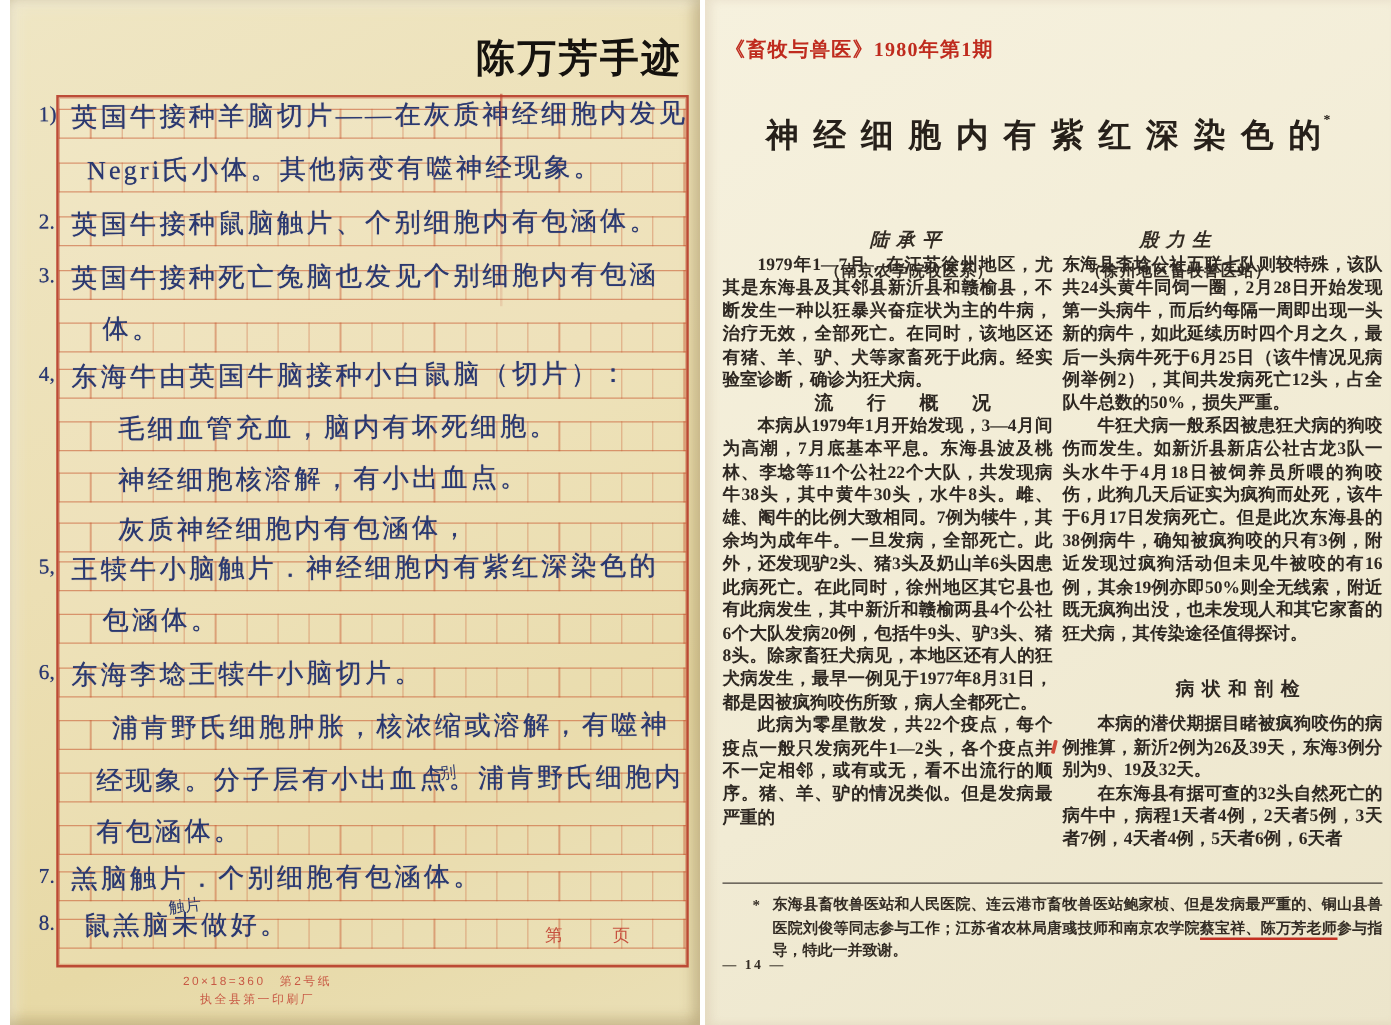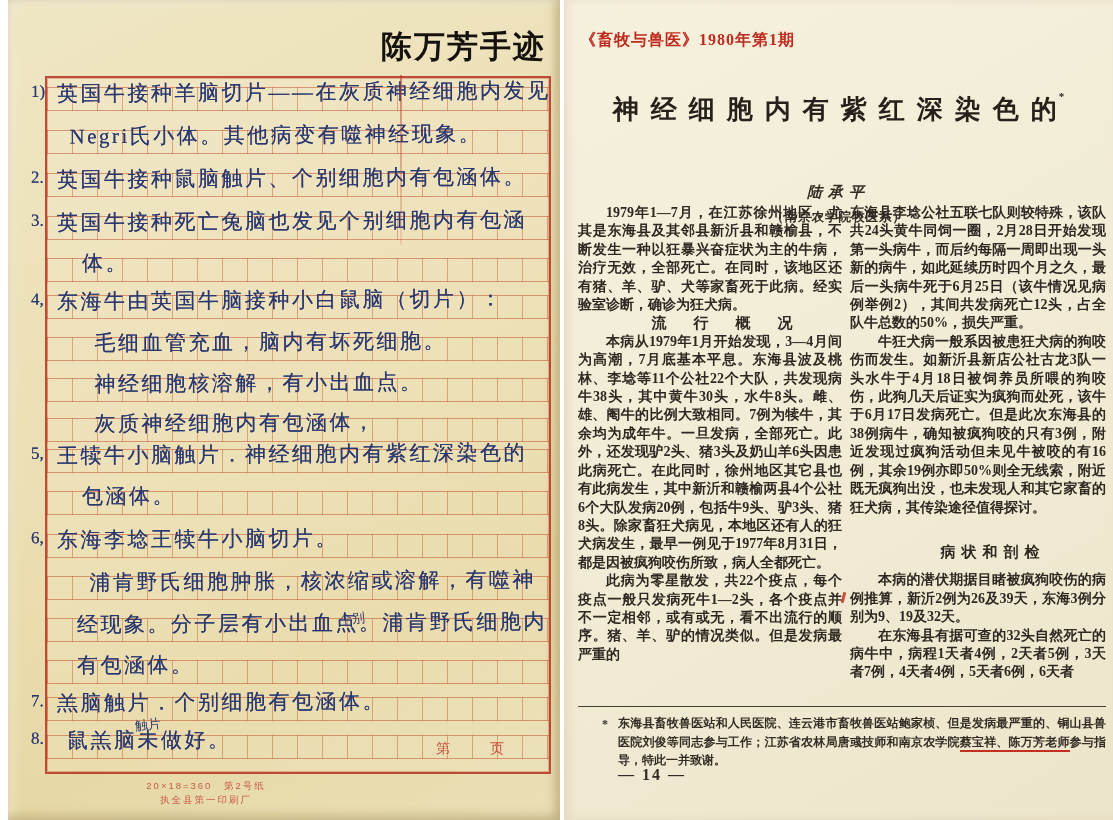--- a/index.html
+++ b/index.html
@@ -103,21 +103,21 @@
     position:absolute;left:14px;top:706px;width:528px;
     border-top:1.6px solid #46403a;padding-top:7px;
   }
   .footnote-body{
     position:relative;margin-left:24px;padding-left:16px;
     font-size:12px;line-height:18.5px;font-weight:600;text-align:justify;color:#332c24;
   }
   .footnote-mark{position:absolute;left:0;top:1px;font-size:12px;font-weight:700;}
   .u-red{border-bottom:2.5px solid #c33022;padding-bottom:1px;}
   .page-number{
-    position:absolute;left:14px;top:766px;font-size:16px;font-weight:600;letter-spacing:2px;color:#332c24;margin-left:40px;
+    position:absolute;left:14px;top:766px;font-size:11px;font-weight:600;letter-spacing:2px;color:#332c24;
   }
 </style>
 </head>
 <body>
 
 <div class="page-left">
   <div class="hw-caption">陈万芳手迹</div>
 
   <div class="manuscript-grid">
 
@@ -171,20 +171,24 @@
 <div class="page-right">
   <div class="journal-header">《畜牧与兽医》1980年第1期</div>
 
   <div class="article-title"><span>神经细胞内有紫红深染色的</span><sup>*</sup></div>
 
   <div class="authors-row">
     <div class="author-block">
       <div class="author-name">陆承平</div>
       <div class="author-affiliation">（南京农学院牧医系）</div>
     </div>
+    <div class="author-block">
+      <div class="author-name">殷力生</div>
+      <div class="author-affiliation">（徐州地区畜牧兽医站）</div>
+    </div>
   </div>
 
   <div class="columns">
     <div class="col col-left">
       <p>1979年1—7月，在江苏徐州地区，尤其是东海县及其邻县新沂县和赣榆县，不断发生一种以狂暴兴奋症状为主的牛病，治疗无效，全部死亡。在同时，该地区还有猪、羊、驴、犬等家畜死于此病。经实验室诊断，确诊为狂犬病。</p>
       <p class="section-heading">流　行　概　况</p>
       <p>本病从1979年1月开始发现，3—4月间为高潮，7月底基本平息。东海县波及桃林、李埝等11个公社22个大队，共发现病牛38头，其中黄牛30头，水牛8头。雌、雄、阉牛的比例大致相同。7例为犊牛，其余均为成年牛。一旦发病，全部死亡。此外，还发现驴2头、猪3头及奶山羊6头因患此病死亡。在此同时，徐州地区其它县也有此病发生，其中新沂和赣榆两县4个公社6个大队发病20例，包括牛9头、驴3头、猪8头。除家畜狂犬病见，本地区还有人的狂犬病发生，最早一例见于1977年8月31日，都是因被疯狗咬伤所致，病人全都死亡。</p>
       <p>此病为零星散发，共22个疫点，每个疫点一般只发病死牛1—2头，各个疫点并不一定相邻，或有或无，看不出流行的顺序。猪、羊、驴的情况类似。但是发病最严重的</p>
     </div>
     <div class="col col-right">

